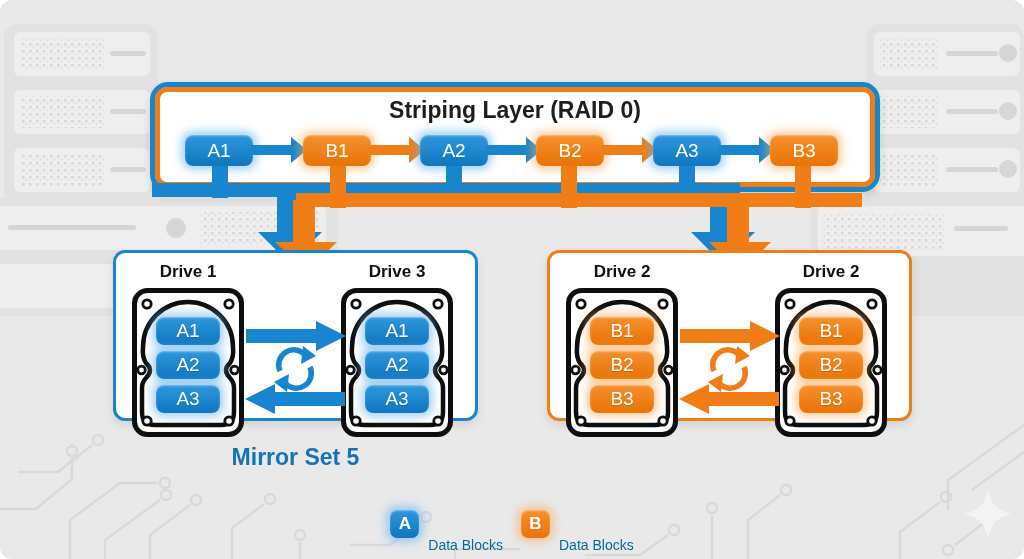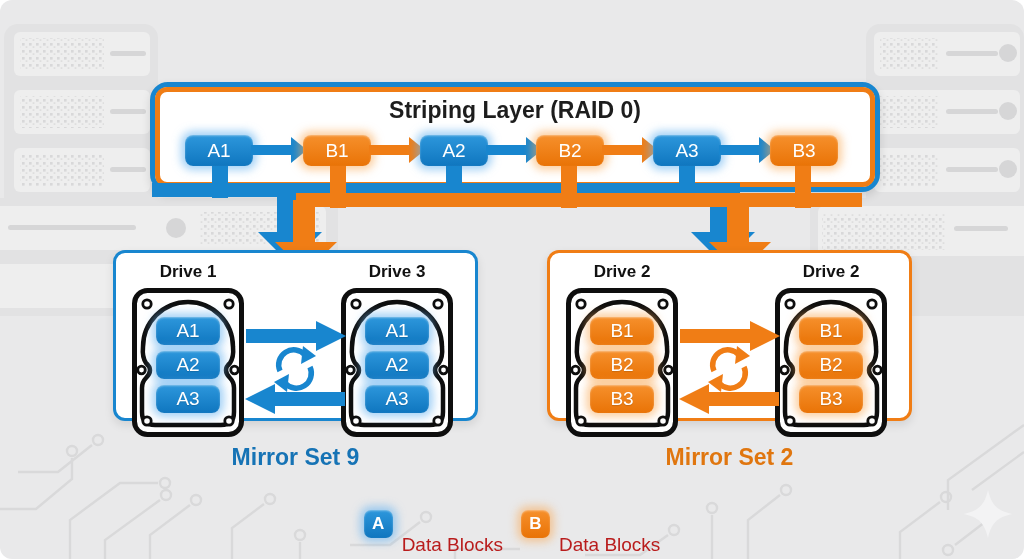--- a/index.html
+++ b/index.html
@@ -57,21 +57,21 @@
   
   .legend{
     position:absolute;left:0;right:0;top:507px;height:34px;
     display:flex;justify-content:center;align-items:center;gap:18px;
   }
   .legend-item{display:flex;align-items:center;gap:9px;}
   .legend-key{
     width:29px;height:28px;border-radius:7px;font-size:17px;font-weight:bold;
     display:flex;align-items:center;justify-content:center;
   }
-  .legend-label{font-size:19px;color:#b91c1c;margin-top:41px;}
+  .legend-label{font-size:14px;color:#0369a1;margin-top:41px;}
   svg{display:block;}
 </style>
 </head>
 <body>
 
 <div class="canvas" id="canvas" style="--blue: #1886cf; --orange: #f07d15; --bg: #e9e9ea; --title: #2d2d2d;">
 
   <svg class="abs" width="1024" height="559" style="left:0;top:0" aria-hidden="true">
     <defs>
       <pattern id="dots" width="7" height="7" patternUnits="userSpaceOnUse">
@@ -288,21 +288,21 @@
               <polygon points="162,134 162,164 132,149"></polygon>
             </g>
             <g transform="translate(159,96)">
               <path d="M8,25 A15,15 0 0 1 33,9" stroke="#1886cf" stroke-width="5.5" fill="none"></path>
               <polygon points="31,0 44,10 29,18"></polygon>
               <path d="M38,21 A15,15 0 0 1 13,37" stroke="#1886cf" stroke-width="5.5" fill="none"></path>
               <polygon points="15,46 2,36 17,28"></polygon>
             </g>
           </g>
         </svg>
-        <div class="set-label" style="color:#1673b5">Mirror Set 9</div>
+        <div class="set-label" style="color:#1673b5">Mirror Set 5</div>
       </div>
       <div class="mirror-box" style="left: 547px; border: 3px solid rgb(240, 125, 21);">
         <div class="drive-name" style="left:15px">Drive 2</div>
         <svg class="abs" width="114" height="151" viewBox="0 0 114 151" style="left:15px;top:34px">
           <rect x="3.5" y="3.5" width="107" height="144" rx="13" fill="#fff" stroke="#0e0e0e" stroke-width="5"></rect>
           <path d="M12,60 A45,45 0 0 1 102,60 Q103,70 99,76 Q91,83 99,91 Q103,95 103,101 L103,125 Q103,138 90,138 L24,138 Q11,138 11,125 L11,101 Q11,95 15,91 Q23,83 15,76 Q11,70 12,60 Z" fill="#fff" stroke="#0e0e0e" stroke-width="4.5"></path>
           <g fill="#fff" stroke="#0e0e0e" stroke-width="2.8">
             <circle cx="16" cy="17" r="4.2"></circle>
             <circle cx="98" cy="17" r="4.2"></circle>
             <circle cx="16" cy="134" r="4.2"></circle>
@@ -341,21 +341,20 @@
               <polygon points="162,134 162,164 132,149"></polygon>
             </g>
             <g transform="translate(159,96)">
               <path d="M8,25 A15,15 0 0 1 33,9" stroke="#f07d15" stroke-width="5.5" fill="none"></path>
               <polygon points="31,0 44,10 29,18"></polygon>
               <path d="M38,21 A15,15 0 0 1 13,37" stroke="#f07d15" stroke-width="5.5" fill="none"></path>
               <polygon points="15,46 2,36 17,28"></polygon>
             </g>
           </g>
         </svg>
-        <div class="set-label" style="color:#e0760f">Mirror Set 2</div>
       </div>
     </div>
 
   <div class="legend" id="legend">
       <div class="legend-item">
         <div class="legend-key blk blue" style="position:static">A</div>
         <span class="legend-label">Data Blocks</span>
       </div>
       <div class="legend-item">
         <div class="legend-key blk orange" style="position:static">B</div>

